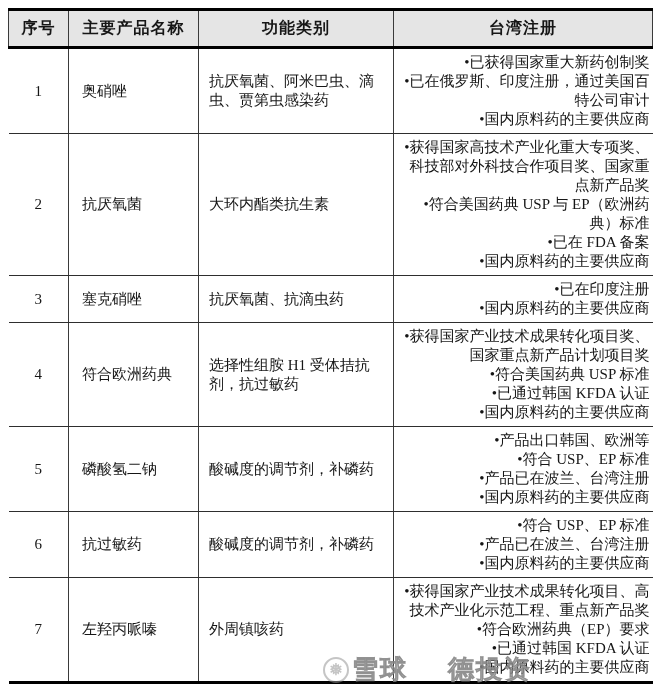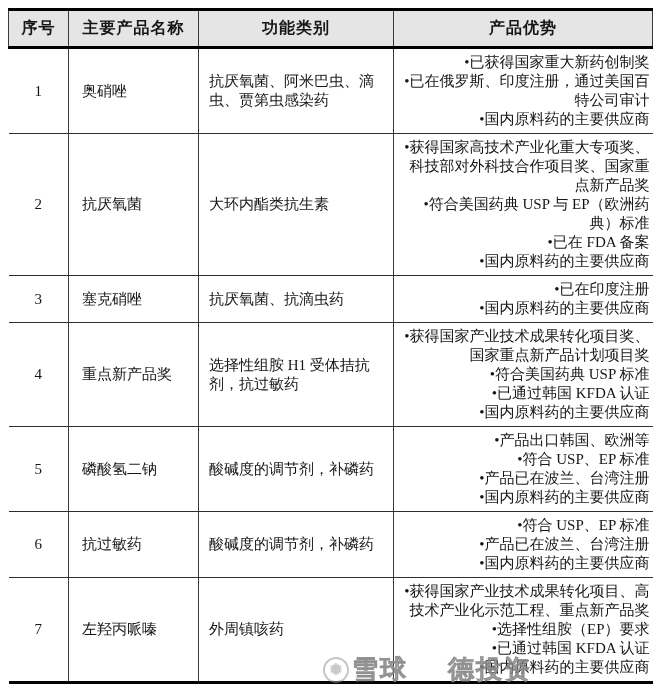--- a/index.html
+++ b/index.html
@@ -92,21 +92,21 @@
       <col class="c-no">
         <col class="c-name">
         <col class="c-cat">
         <col class="c-adv">
     </colgroup>
     <thead>
       <tr>
         <th>序号</th>
         <th>主要产品名称</th>
         <th>功能类别</th>
-        <th>产品优势</th>
+        <th>台湾注册</th>
       </tr>
     </thead>
     <tbody>
         <tr>
           <td class="col-no">1</td>
           <td class="col-name">奥硝唑</td>
           <td class="col-cat">抗厌氧菌、阿米巴虫、滴虫、贾第虫感染药</td>
           <td class="col-adv">
             <div class="advantage-line">•已获得国家重大新药创制奖</div>
             <div class="advantage-line">•已在俄罗斯、印度注册，通过美国百特公司审计</div>
@@ -128,21 +128,21 @@
           <td class="col-no">3</td>
           <td class="col-name">塞克硝唑</td>
           <td class="col-cat">抗厌氧菌、抗滴虫药</td>
           <td class="col-adv">
             <div class="advantage-line">•已在印度注册</div>
             <div class="advantage-line">•国内原料药的主要供应商</div>
           </td>
         </tr>
         <tr>
           <td class="col-no">4</td>
-          <td class="col-name">重点新产品奖</td>
+          <td class="col-name">符合欧洲药典</td>
           <td class="col-cat">选择性组胺 H1 受体拮抗剂，抗过敏药</td>
           <td class="col-adv">
             <div class="advantage-line">•获得国家产业技术成果转化项目奖、国家重点新产品计划项目奖</div>
             <div class="advantage-line">•符合美国药典 USP 标准</div>
             <div class="advantage-line">•已通过韩国 KFDA 认证</div>
             <div class="advantage-line">•国内原料药的主要供应商</div>
           </td>
         </tr>
         <tr>
           <td class="col-no">5</td>
@@ -164,21 +164,21 @@
             <div class="advantage-line">•产品已在波兰、台湾注册</div>
             <div class="advantage-line">•国内原料药的主要供应商</div>
           </td>
         </tr>
         <tr>
           <td class="col-no">7</td>
           <td class="col-name">左羟丙哌嗪</td>
           <td class="col-cat">外周镇咳药</td>
           <td class="col-adv">
             <div class="advantage-line">•获得国家产业技术成果转化项目、高技术产业化示范工程、重点新产品奖</div>
-            <div class="advantage-line">•选择性组胺（EP）要求</div>
+            <div class="advantage-line">•符合欧洲药典（EP）要求</div>
             <div class="advantage-line">•已通过韩国 KFDA 认证</div>
             <div class="advantage-line">•国内原料药的主要供应商</div>
           </td>
         </tr>
       </tbody>
   </table>
 
   <div class="watermark">
     <span class="wm-logo">❅</span>
     <span class="wm-text">雪球</span>

